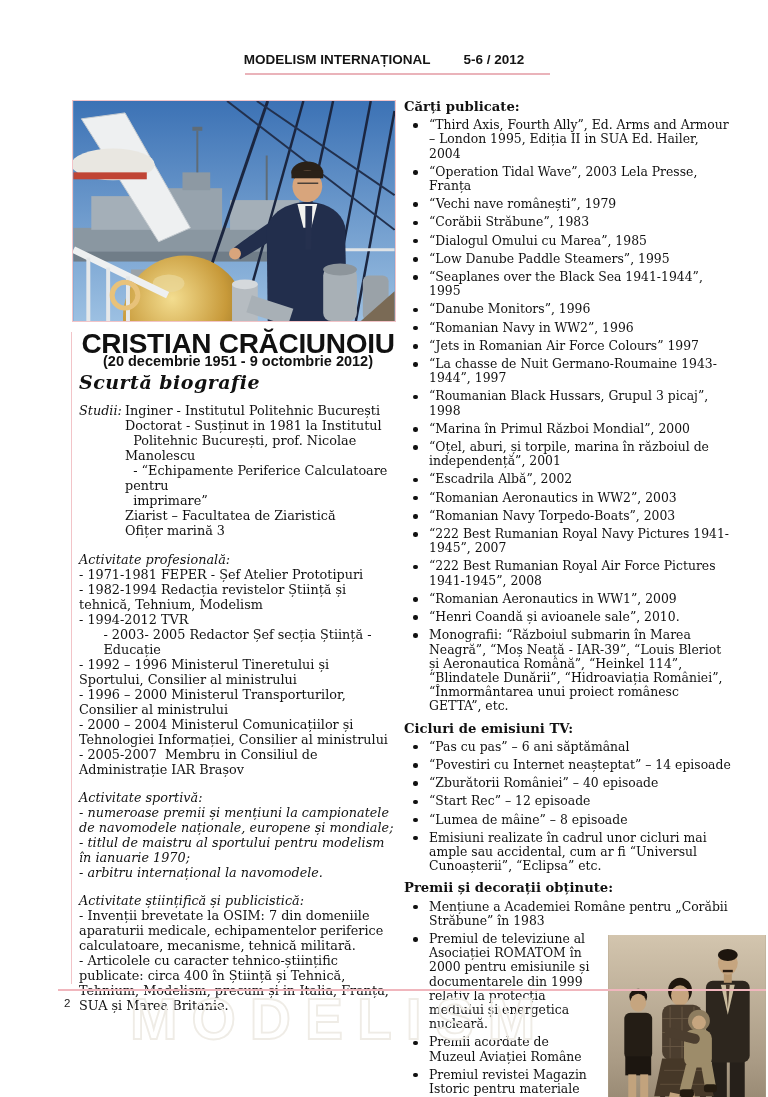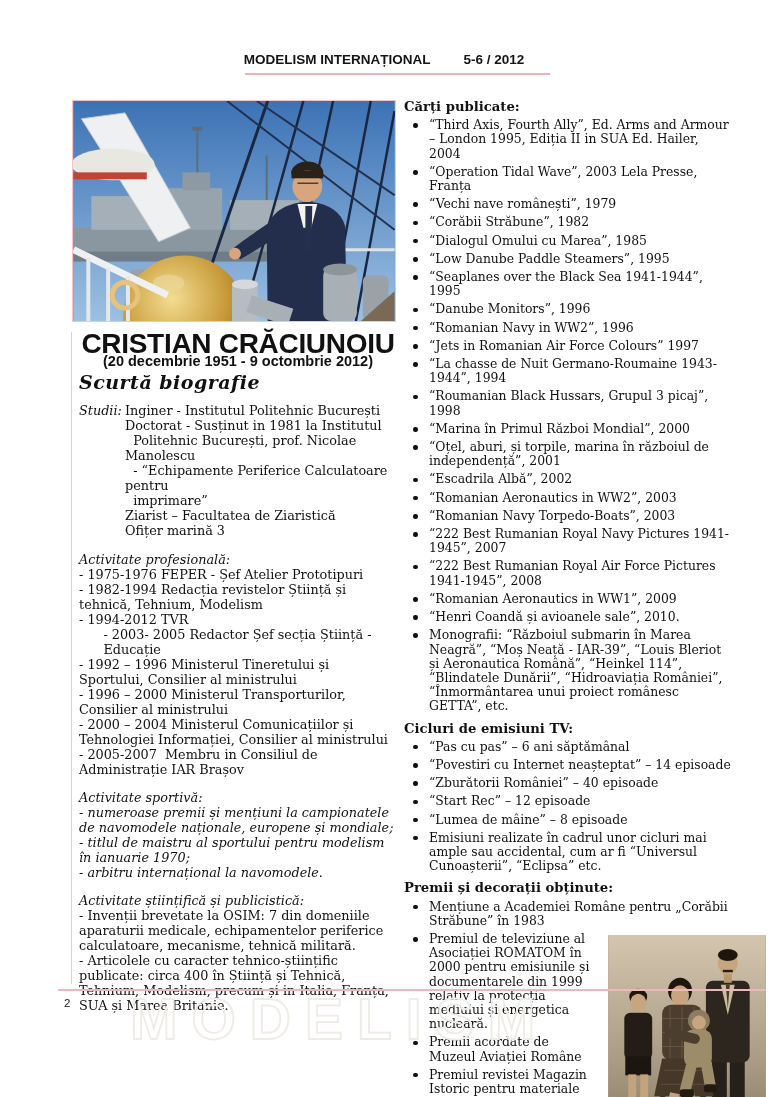--- a/index.html
+++ b/index.html
@@ -161,21 +161,21 @@
           <div class="st-line">Ofițer marină 3</div>
         </div>
     </div>
 
     <div>
 
         <section class="bio-section">
           <div class="sec-title">Activitate profesională:</div>
           <div>
 
-              <div class="sec-item">- 1975-1976 FEPER - Șef Atelier Prototipuri</div>
+              <div class="sec-item">- 1971-1981 FEPER - Șef Atelier Prototipuri</div>
 
               <div class="sec-item">- 1982-1994 Redacția revistelor Știință și tehnică, Tehnium, Modelism</div>
 
               <div class="sec-item">- 1994-2012 TVR</div>
 
               <div class="sec-item">      - 2003- 2005 Redactor Șef secția Știință -
       Educație</div>
 
               <div class="sec-item">- 1992 – 1996 Ministerul Tineretului și Sportului, Consilier al ministrului</div>
 
@@ -214,35 +214,35 @@
   <div class="col-right">
     <div class="rc-head first">Cărți publicate:</div>
     <ul class="rc-list">
 
         <li>“Third Axis, Fourth Ally”, Ed. Arms and Armour – London 1995, Ediția II in SUA Ed. Hailer, 2004</li>
 
         <li>“Operation Tidal Wave”, 2003 Lela Presse, Franța</li>
 
         <li>“Vechi nave românești”, 1979</li>
 
-        <li>“Corăbii Străbune”, 1982</li>
+        <li>“Corăbii Străbune”, 1983</li>
 
         <li>“Dialogul Omului cu Marea”, 1985</li>
 
         <li>“Low Danube  Paddle Steamers”, 1995</li>
 
         <li>“Seaplanes over the Black Sea 1941-1944”, 1995</li>
 
         <li>“Danube Monitors”, 1996</li>
 
         <li>“Romanian Navy in WW2”, 1996</li>
 
         <li>“Jets in Romanian Air Force Colours” 1997</li>
 
-        <li>“La chasse de Nuit Germano-Roumaine 1943-1944”, 1994</li>
+        <li>“La chasse de Nuit Germano-Roumaine 1943-1944”, 1997</li>
 
         <li>“Roumanian Black Hussars, Grupul 3 picaj”, 1998</li>
 
         <li>“Marina în Primul Război Mondial”, 2000</li>
 
         <li>“Oțel, aburi, și torpile, marina în războiul de independență”, 2001</li>
 
         <li>“Escadrila Albă”, 2002</li>
 
         <li>“Romanian Aeronautics in WW2”, 2003</li>

